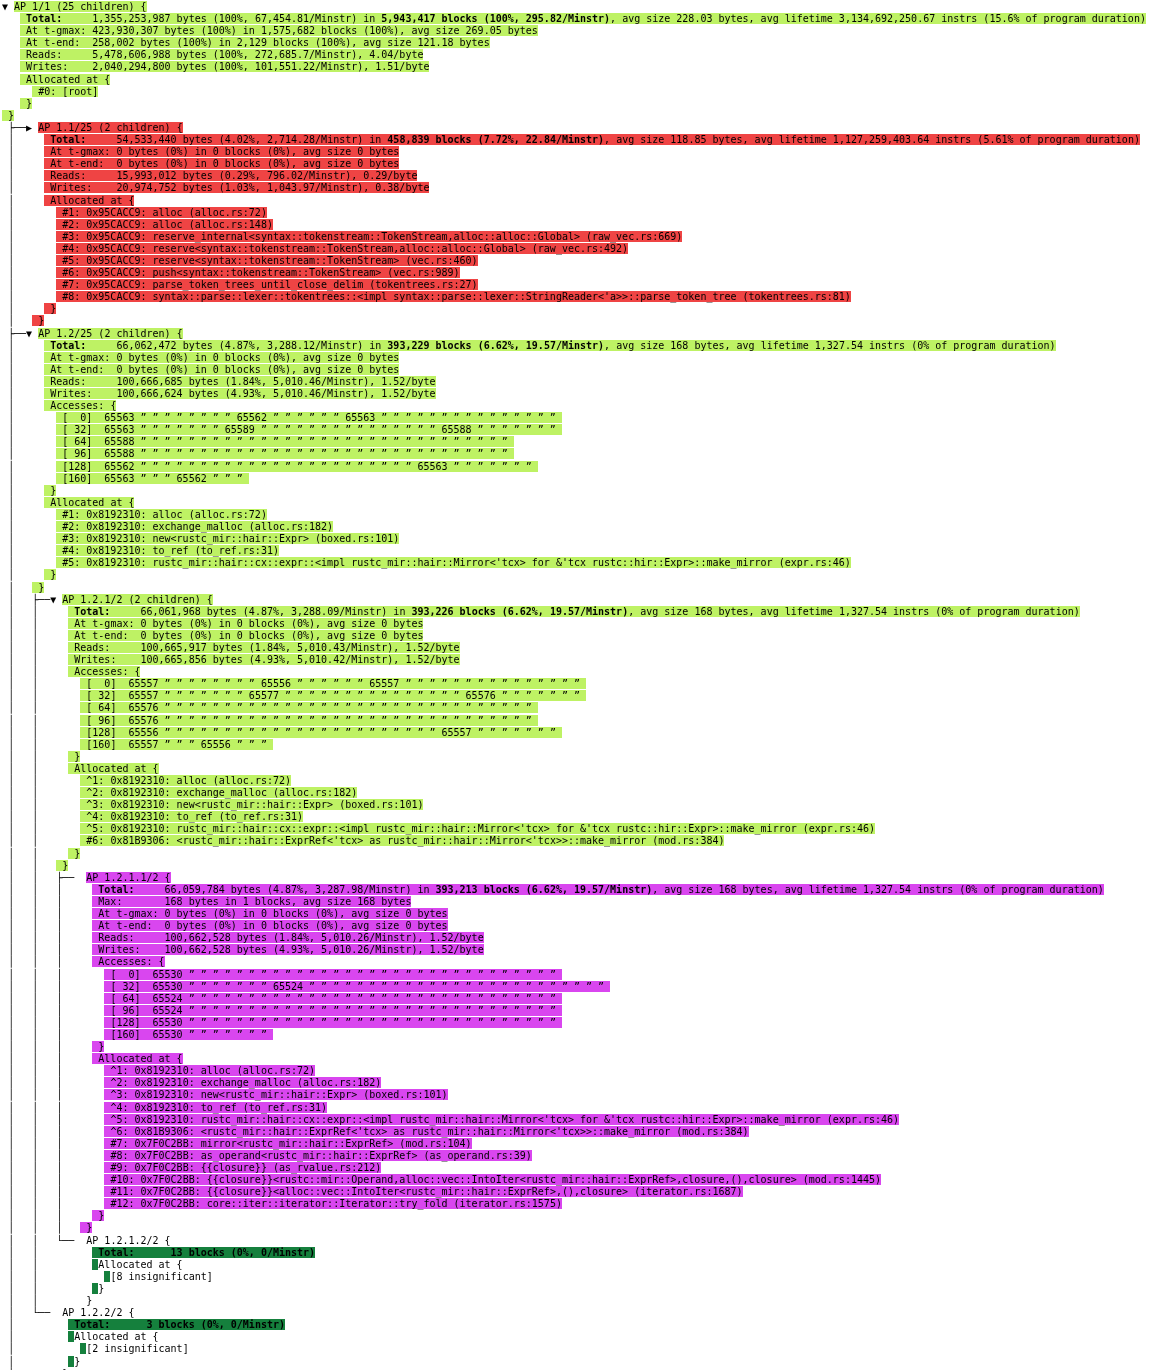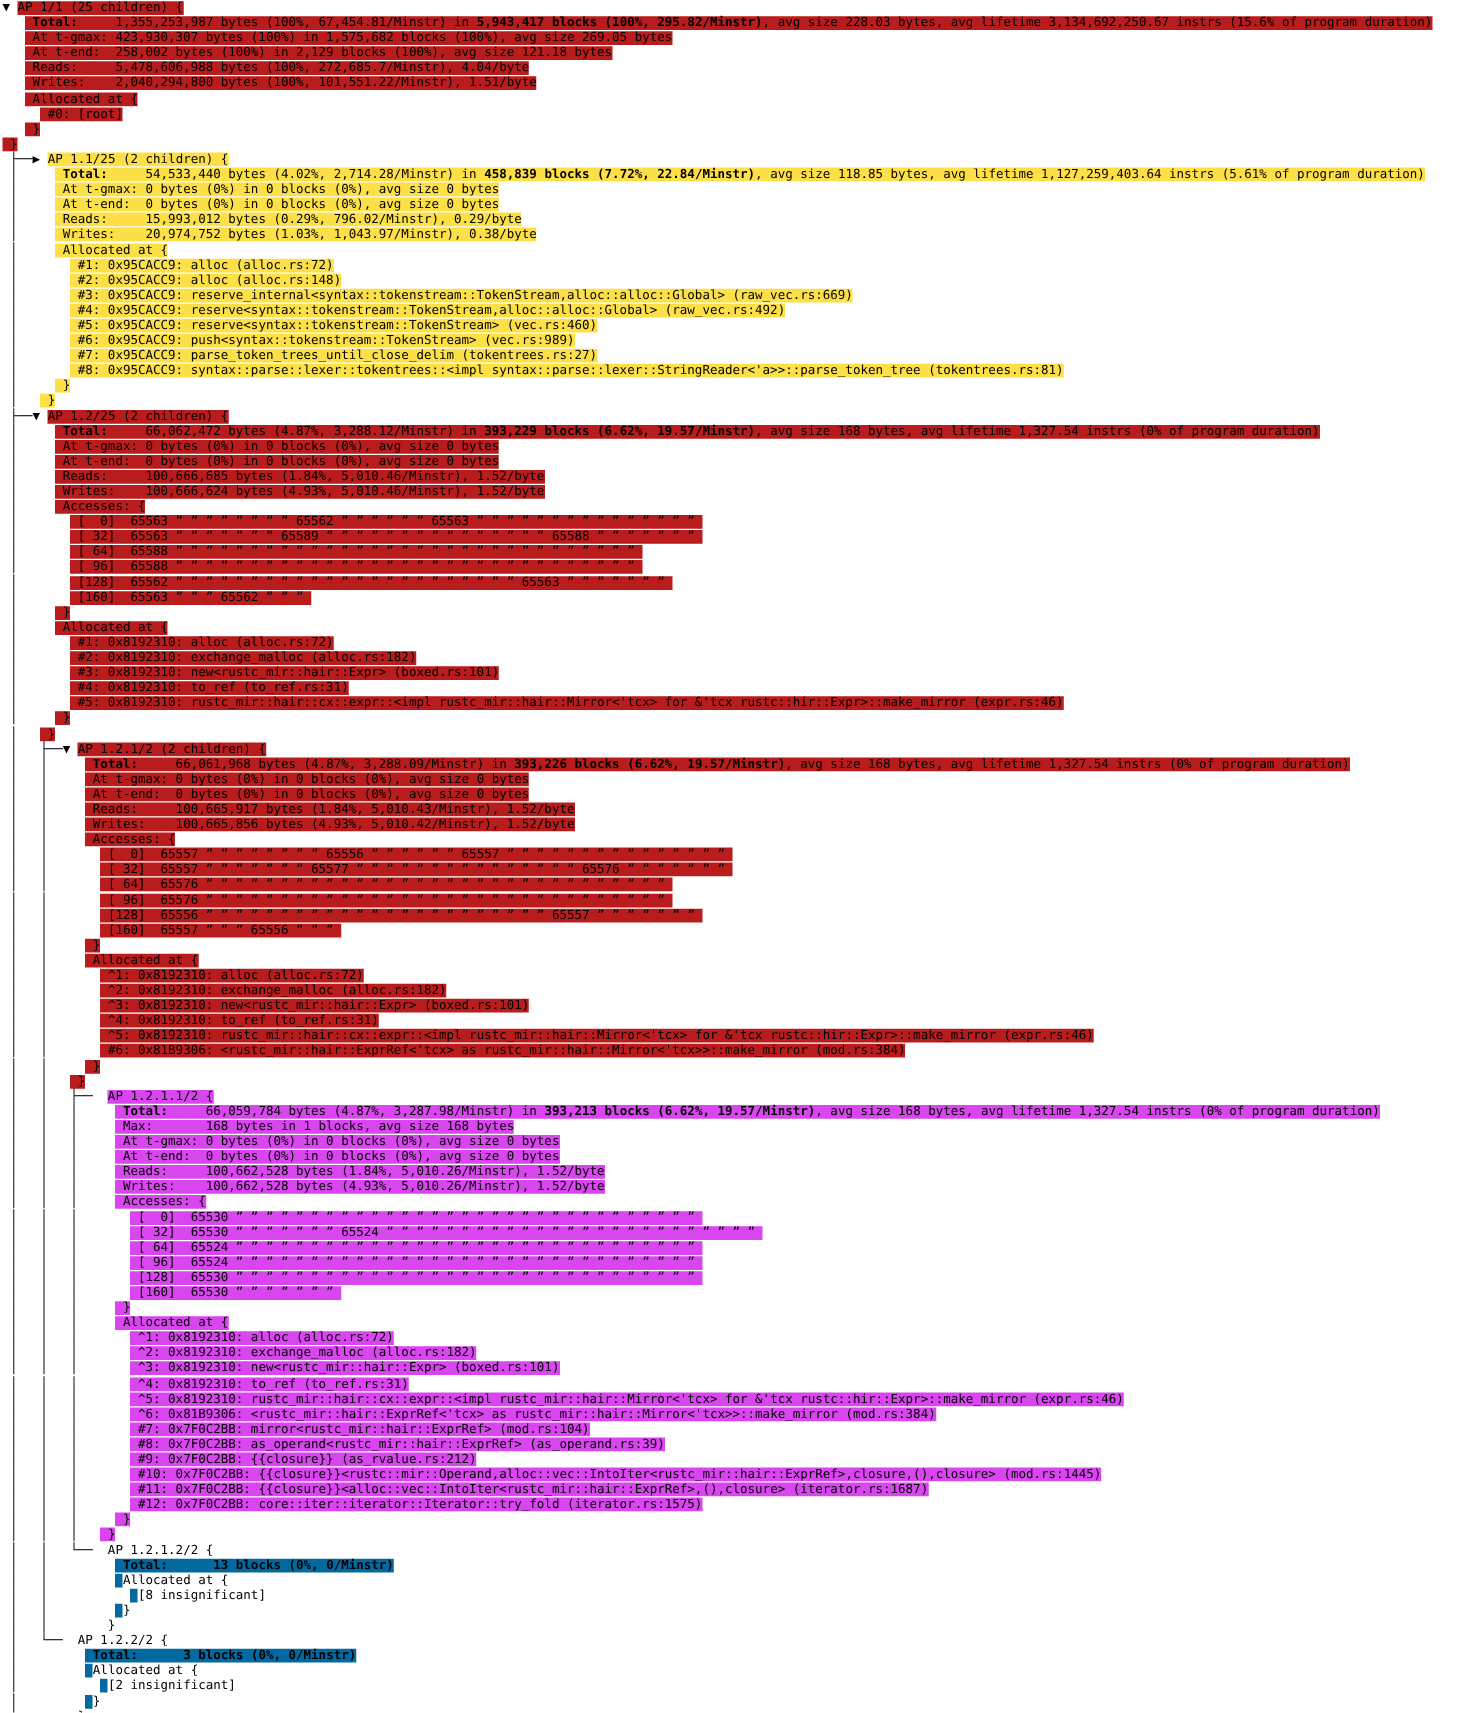--- a/index.html
+++ b/index.html
@@ -7,22 +7,22 @@
   #tree{
     font-family:"DejaVu Sans Mono",monospace;
     font-size:10px;
     line-height:12.1px;
     white-space:pre;
     color:#000;
     padding:1px 0 0 2px;
   }
   .line{height:12.1px;}
   .b{font-weight:bold;}
-  .c-blue{background:#b91c1c;}
-  .c-yellow{background:#fde047;}
+  .c-blue{background:#bef264;}
+  .c-yellow{background:#ef4444;}
   .c-green{background:#d946ef;}
-  .c-pale{background:#0369a1;}
+  .c-pale{background:#15803d;}
   .exp{cursor:pointer;}
 </style>
 </head>
 <body>
 
 <div id="tree"><div class="line"><span class="exp">▼</span> <span class="c-blue"><span>AP 1/1 (25 children) {</span></span></div><div class="line"><span>   </span><span class="c-blue"><span> </span><span class="b">Total:</span><span>     1,355,253,987 bytes (100%, 67,454.81/Minstr) in </span><span class="b">5,943,417 blocks (100%, 295.82/Minstr)</span><span>, avg size 228.03 bytes, avg lifetime 3,134,692,250.67 instrs (15.6% of program duration)</span></span></div><div class="line"><span>   </span><span class="c-blue"><span> At t-gmax: 423,930,307 bytes (100%) in 1,575,682 blocks (100%), avg size 269.05 bytes</span></span></div><div class="line"><span>   </span><span class="c-blue"><span> At t-end:  258,002 bytes (100%) in 2,129 blocks (100%), avg size 121.18 bytes</span></span></div><div class="line"><span>   </span><span class="c-blue"><span> Reads:     5,478,606,988 bytes (100%, 272,685.7/Minstr), 4.04/byte</span></span></div><div class="line"><span>   </span><span class="c-blue"><span> Writes:    2,040,294,800 bytes (100%, 101,551.22/Minstr), 1.51/byte</span></span></div><div class="line"><span>   </span><span class="c-blue"><span> Allocated at {</span></span></div><div class="line"><span>     </span><span class="c-blue"><span> #0: [root]</span></span></div><div class="line"><span>   </span><span class="c-blue"><span> }</span></span></div><div class="line"><span class="c-blue"><span> }</span></span></div><div class="line"><span> ├──</span><span class="exp">▶</span> <span class="c-yellow"><span>AP 1.1/25 (2 children) {</span></span></div><div class="line"><span> │     </span><span class="c-yellow"><span> </span><span class="b">Total:</span><span>     54,533,440 bytes (4.02%, 2,714.28/Minstr) in </span><span class="b">458,839 blocks (7.72%, 22.84/Minstr)</span><span>, avg size 118.85 bytes, avg lifetime 1,127,259,403.64 instrs (5.61% of program duration)</span></span></div><div class="line"><span> │     </span><span class="c-yellow"><span> At t-gmax: 0 bytes (0%) in 0 blocks (0%), avg size 0 bytes</span></span></div><div class="line"><span> │     </span><span class="c-yellow"><span> At t-end:  0 bytes (0%) in 0 blocks (0%), avg size 0 bytes</span></span></div><div class="line"><span> │     </span><span class="c-yellow"><span> Reads:     15,993,012 bytes (0.29%, 796.02/Minstr), 0.29/byte</span></span></div><div class="line"><span> │     </span><span class="c-yellow"><span> Writes:    20,974,752 bytes (1.03%, 1,043.97/Minstr), 0.38/byte</span></span></div><div class="line"><span> │     </span><span class="c-yellow"><span> Allocated at {</span></span></div><div class="line"><span> │       </span><span class="c-yellow"><span> #1: 0x95CACC9: alloc (alloc.rs:72)</span></span></div><div class="line"><span> │       </span><span class="c-yellow"><span> #2: 0x95CACC9: alloc (alloc.rs:148)</span></span></div><div class="line"><span> │       </span><span class="c-yellow"><span> #3: 0x95CACC9: reserve_internal&lt;syntax::tokenstream::TokenStream,alloc::alloc::Global&gt; (raw_vec.rs:669)</span></span></div><div class="line"><span> │       </span><span class="c-yellow"><span> #4: 0x95CACC9: reserve&lt;syntax::tokenstream::TokenStream,alloc::alloc::Global&gt; (raw_vec.rs:492)</span></span></div><div class="line"><span> │       </span><span class="c-yellow"><span> #5: 0x95CACC9: reserve&lt;syntax::tokenstream::TokenStream&gt; (vec.rs:460)</span></span></div><div class="line"><span> │       </span><span class="c-yellow"><span> #6: 0x95CACC9: push&lt;syntax::tokenstream::TokenStream&gt; (vec.rs:989)</span></span></div><div class="line"><span> │       </span><span class="c-yellow"><span> #7: 0x95CACC9: parse_token_trees_until_close_delim (tokentrees.rs:27)</span></span></div><div class="line"><span> │       </span><span class="c-yellow"><span> #8: 0x95CACC9: syntax::parse::lexer::tokentrees::&lt;impl syntax::parse::lexer::StringReader&lt;'a&gt;&gt;::parse_token_tree (tokentrees.rs:81)</span></span></div><div class="line"><span> │     </span><span class="c-yellow"><span> }</span></span></div><div class="line"><span> │   </span><span class="c-yellow"><span> }</span></span></div><div class="line"><span> ├──</span><span class="exp">▼</span> <span class="c-blue"><span>AP 1.2/25 (2 children) {</span></span></div><div class="line"><span> │     </span><span class="c-blue"><span> </span><span class="b">Total:</span><span>     66,062,472 bytes (4.87%, 3,288.12/Minstr) in </span><span class="b">393,229 blocks (6.62%, 19.57/Minstr)</span><span>, avg size 168 bytes, avg lifetime 1,327.54 instrs (0% of program duration)</span></span></div><div class="line"><span> │     </span><span class="c-blue"><span> At t-gmax: 0 bytes (0%) in 0 blocks (0%), avg size 0 bytes</span></span></div><div class="line"><span> │     </span><span class="c-blue"><span> At t-end:  0 bytes (0%) in 0 blocks (0%), avg size 0 bytes</span></span></div><div class="line"><span> │     </span><span class="c-blue"><span> Reads:     100,666,685 bytes (1.84%, 5,010.46/Minstr), 1.52/byte</span></span></div><div class="line"><span> │     </span><span class="c-blue"><span> Writes:    100,666,624 bytes (4.93%, 5,010.46/Minstr), 1.52/byte</span></span></div><div class="line"><span> │     </span><span class="c-blue"><span> Accesses: {</span></span></div><div class="line"><span> │       </span><span class="c-blue"><span> [  0]  65563 ” ” ” ” ” ” ” ” 65562 ” ” ” ” ” ” 65563 ” ” ” ” ” ” ” ” ” ” ” ” ” ” ” </span></span></div><div class="line"><span> │       </span><span class="c-blue"><span> [ 32]  65563 ” ” ” ” ” ” ” 65589 ” ” ” ” ” ” ” ” ” ” ” ” ” ” ” 65588 ” ” ” ” ” ” ” </span></span></div><div class="line"><span> │       </span><span class="c-blue"><span> [ 64]  65588 ” ” ” ” ” ” ” ” ” ” ” ” ” ” ” ” ” ” ” ” ” ” ” ” ” ” ” ” ” ” ” </span></span></div><div class="line"><span> │       </span><span class="c-blue"><span> [ 96]  65588 ” ” ” ” ” ” ” ” ” ” ” ” ” ” ” ” ” ” ” ” ” ” ” ” ” ” ” ” ” ” ” </span></span></div><div class="line"><span> │       </span><span class="c-blue"><span> [128]  65562 ” ” ” ” ” ” ” ” ” ” ” ” ” ” ” ” ” ” ” ” ” ” ” 65563 ” ” ” ” ” ” ” </span></span></div><div class="line"><span> │       </span><span class="c-blue"><span> [160]  65563 ” ” ” 65562 ” ” ” </span></span></div><div class="line"><span> │     </span><span class="c-blue"><span> }</span></span></div><div class="line"><span> │     </span><span class="c-blue"><span> Allocated at {</span></span></div><div class="line"><span> │       </span><span class="c-blue"><span> #1: 0x8192310: alloc (alloc.rs:72)</span></span></div><div class="line"><span> │       </span><span class="c-blue"><span> #2: 0x8192310: exchange_malloc (alloc.rs:182)</span></span></div><div class="line"><span> │       </span><span class="c-blue"><span> #3: 0x8192310: new&lt;rustc_mir::hair::Expr&gt; (boxed.rs:101)</span></span></div><div class="line"><span> │       </span><span class="c-blue"><span> #4: 0x8192310: to_ref (to_ref.rs:31)</span></span></div><div class="line"><span> │       </span><span class="c-blue"><span> #5: 0x8192310: rustc_mir::hair::cx::expr::&lt;impl rustc_mir::hair::Mirror&lt;'tcx&gt; for &amp;'tcx rustc::hir::Expr&gt;::make_mirror (expr.rs:46)</span></span></div><div class="line"><span> │     </span><span class="c-blue"><span> }</span></span></div><div class="line"><span> │   </span><span class="c-blue"><span> }</span></span></div><div class="line"><span> │   ├──</span><span class="exp">▼</span> <span class="c-blue"><span>AP 1.2.1/2 (2 children) {</span></span></div><div class="line"><span> │   │     </span><span class="c-blue"><span> </span><span class="b">Total:</span><span>     66,061,968 bytes (4.87%, 3,288.09/Minstr) in </span><span class="b">393,226 blocks (6.62%, 19.57/Minstr)</span><span>, avg size 168 bytes, avg lifetime 1,327.54 instrs (0% of program duration)</span></span></div><div class="line"><span> │   │     </span><span class="c-blue"><span> At t-gmax: 0 bytes (0%) in 0 blocks (0%), avg size 0 bytes</span></span></div><div class="line"><span> │   │     </span><span class="c-blue"><span> At t-end:  0 bytes (0%) in 0 blocks (0%), avg size 0 bytes</span></span></div><div class="line"><span> │   │     </span><span class="c-blue"><span> Reads:     100,665,917 bytes (1.84%, 5,010.43/Minstr), 1.52/byte</span></span></div><div class="line"><span> │   │     </span><span class="c-blue"><span> Writes:    100,665,856 bytes (4.93%, 5,010.42/Minstr), 1.52/byte</span></span></div><div class="line"><span> │   │     </span><span class="c-blue"><span> Accesses: {</span></span></div><div class="line"><span> │   │       </span><span class="c-blue"><span> [  0]  65557 ” ” ” ” ” ” ” ” 65556 ” ” ” ” ” ” 65557 ” ” ” ” ” ” ” ” ” ” ” ” ” ” ” </span></span></div><div class="line"><span> │   │       </span><span class="c-blue"><span> [ 32]  65557 ” ” ” ” ” ” ” 65577 ” ” ” ” ” ” ” ” ” ” ” ” ” ” ” 65576 ” ” ” ” ” ” ” </span></span></div><div class="line"><span> │   │       </span><span class="c-blue"><span> [ 64]  65576 ” ” ” ” ” ” ” ” ” ” ” ” ” ” ” ” ” ” ” ” ” ” ” ” ” ” ” ” ” ” ” </span></span></div><div class="line"><span> │   │       </span><span class="c-blue"><span> [ 96]  65576 ” ” ” ” ” ” ” ” ” ” ” ” ” ” ” ” ” ” ” ” ” ” ” ” ” ” ” ” ” ” ” </span></span></div><div class="line"><span> │   │       </span><span class="c-blue"><span> [128]  65556 ” ” ” ” ” ” ” ” ” ” ” ” ” ” ” ” ” ” ” ” ” ” ” 65557 ” ” ” ” ” ” ” </span></span></div><div class="line"><span> │   │       </span><span class="c-blue"><span> [160]  65557 ” ” ” 65556 ” ” ” </span></span></div><div class="line"><span> │   │     </span><span class="c-blue"><span> }</span></span></div><div class="line"><span> │   │     </span><span class="c-blue"><span> Allocated at {</span></span></div><div class="line"><span> │   │       </span><span class="c-blue"><span> ^1: 0x8192310: alloc (alloc.rs:72)</span></span></div><div class="line"><span> │   │       </span><span class="c-blue"><span> ^2: 0x8192310: exchange_malloc (alloc.rs:182)</span></span></div><div class="line"><span> │   │       </span><span class="c-blue"><span> ^3: 0x8192310: new&lt;rustc_mir::hair::Expr&gt; (boxed.rs:101)</span></span></div><div class="line"><span> │   │       </span><span class="c-blue"><span> ^4: 0x8192310: to_ref (to_ref.rs:31)</span></span></div><div class="line"><span> │   │       </span><span class="c-blue"><span> ^5: 0x8192310: rustc_mir::hair::cx::expr::&lt;impl rustc_mir::hair::Mirror&lt;'tcx&gt; for &amp;'tcx rustc::hir::Expr&gt;::make_mirror (expr.rs:46)</span></span></div><div class="line"><span> │   │       </span><span class="c-blue"><span> #6: 0x81B9306: &lt;rustc_mir::hair::ExprRef&lt;'tcx&gt; as rustc_mir::hair::Mirror&lt;'tcx&gt;&gt;::make_mirror (mod.rs:384)</span></span></div><div class="line"><span> │   │     </span><span class="c-blue"><span> }</span></span></div><div class="line"><span> │   │   </span><span class="c-blue"><span> }</span></span></div><div class="line"><span> │   │   ├──  </span><span class="c-green"><span>AP 1.2.1.1/2 {</span></span></div><div class="line"><span> │   │   │     </span><span class="c-green"><span> </span><span class="b">Total:</span><span>     66,059,784 bytes (4.87%, 3,287.98/Minstr) in </span><span class="b">393,213 blocks (6.62%, 19.57/Minstr)</span><span>, avg size 168 bytes, avg lifetime 1,327.54 instrs (0% of program duration)</span></span></div><div class="line"><span> │   │   │     </span><span class="c-green"><span> Max:       168 bytes in 1 blocks, avg size 168 bytes</span></span></div><div class="line"><span> │   │   │     </span><span class="c-green"><span> At t-gmax: 0 bytes (0%) in 0 blocks (0%), avg size 0 bytes</span></span></div><div class="line"><span> │   │   │     </span><span class="c-green"><span> At t-end:  0 bytes (0%) in 0 blocks (0%), avg size 0 bytes</span></span></div><div class="line"><span> │   │   │     </span><span class="c-green"><span> Reads:     100,662,528 bytes (1.84%, 5,010.26/Minstr), 1.52/byte</span></span></div><div class="line"><span> │   │   │     </span><span class="c-green"><span> Writes:    100,662,528 bytes (4.93%, 5,010.26/Minstr), 1.52/byte</span></span></div><div class="line"><span> │   │   │     </span><span class="c-green"><span> Accesses: {</span></span></div><div class="line"><span> │   │   │       </span><span class="c-green"><span> [  0]  65530 ” ” ” ” ” ” ” ” ” ” ” ” ” ” ” ” ” ” ” ” ” ” ” ” ” ” ” ” ” ” ” </span></span></div><div class="line"><span> │   │   │       </span><span class="c-green"><span> [ 32]  65530 ” ” ” ” ” ” ” 65524 ” ” ” ” ” ” ” ” ” ” ” ” ” ” ” ” ” ” ” ” ” ” ” ” ” </span></span></div><div class="line"><span> │   │   │       </span><span class="c-green"><span> [ 64]  65524 ” ” ” ” ” ” ” ” ” ” ” ” ” ” ” ” ” ” ” ” ” ” ” ” ” ” ” ” ” ” ” </span></span></div><div class="line"><span> │   │   │       </span><span class="c-green"><span> [ 96]  65524 ” ” ” ” ” ” ” ” ” ” ” ” ” ” ” ” ” ” ” ” ” ” ” ” ” ” ” ” ” ” ” </span></span></div><div class="line"><span> │   │   │       </span><span class="c-green"><span> [128]  65530 ” ” ” ” ” ” ” ” ” ” ” ” ” ” ” ” ” ” ” ” ” ” ” ” ” ” ” ” ” ” ” </span></span></div><div class="line"><span> │   │   │       </span><span class="c-green"><span> [160]  65530 ” ” ” ” ” ” ” </span></span></div><div class="line"><span> │   │   │     </span><span class="c-green"><span> }</span></span></div><div class="line"><span> │   │   │     </span><span class="c-green"><span> Allocated at {</span></span></div><div class="line"><span> │   │   │       </span><span class="c-green"><span> ^1: 0x8192310: alloc (alloc.rs:72)</span></span></div><div class="line"><span> │   │   │       </span><span class="c-green"><span> ^2: 0x8192310: exchange_malloc (alloc.rs:182)</span></span></div><div class="line"><span> │   │   │       </span><span class="c-green"><span> ^3: 0x8192310: new&lt;rustc_mir::hair::Expr&gt; (boxed.rs:101)</span></span></div><div class="line"><span> │   │   │       </span><span class="c-green"><span> ^4: 0x8192310: to_ref (to_ref.rs:31)</span></span></div><div class="line"><span> │   │   │       </span><span class="c-green"><span> ^5: 0x8192310: rustc_mir::hair::cx::expr::&lt;impl rustc_mir::hair::Mirror&lt;'tcx&gt; for &amp;'tcx rustc::hir::Expr&gt;::make_mirror (expr.rs:46)</span></span></div><div class="line"><span> │   │   │       </span><span class="c-green"><span> ^6: 0x81B9306: &lt;rustc_mir::hair::ExprRef&lt;'tcx&gt; as rustc_mir::hair::Mirror&lt;'tcx&gt;&gt;::make_mirror (mod.rs:384)</span></span></div><div class="line"><span> │   │   │       </span><span class="c-green"><span> #7: 0x7F0C2BB: mirror&lt;rustc_mir::hair::ExprRef&gt; (mod.rs:104)</span></span></div><div class="line"><span> │   │   │       </span><span class="c-green"><span> #8: 0x7F0C2BB: as_operand&lt;rustc_mir::hair::ExprRef&gt; (as_operand.rs:39)</span></span></div><div class="line"><span> │   │   │       </span><span class="c-green"><span> #9: 0x7F0C2BB: {{closure}} (as_rvalue.rs:212)</span></span></div><div class="line"><span> │   │   │       </span><span class="c-green"><span> #10: 0x7F0C2BB: {{closure}}&lt;rustc::mir::Operand,alloc::vec::IntoIter&lt;rustc_mir::hair::ExprRef&gt;,closure,(),closure&gt; (mod.rs:1445)</span></span></div><div class="line"><span> │   │   │       </span><span class="c-green"><span> #11: 0x7F0C2BB: {{closure}}&lt;alloc::vec::IntoIter&lt;rustc_mir::hair::ExprRef&gt;,(),closure&gt; (iterator.rs:1687)</span></span></div><div class="line"><span> │   │   │       </span><span class="c-green"><span> #12: 0x7F0C2BB: core::iter::iterator::Iterator::try_fold (iterator.rs:1575)</span></span></div><div class="line"><span> │   │   │     </span><span class="c-green"><span> }</span></span></div><div class="line"><span> │   │   │   </span><span class="c-green"><span> }</span></span></div><div class="line"><span> │   │   └──  </span><span>AP 1.2.1.2/2 {</span></div><div class="line"><span> │   │         </span><span class="c-pale"><span> </span><span class="b">Total:</span><span>      </span><span class="b">13 blocks (0%, 0/Minstr)</span></span></div><div class="line"><span> │   │         </span><span class="c-pale"><span> </span></span><span>Allocated at {</span></div><div class="line"><span> │   │           </span><span class="c-pale"><span> </span></span><span>[8 insignificant]</span></div><div class="line"><span> │   │         </span><span class="c-pale"><span> </span></span><span>}</span></div><div class="line"><span> │   │        </span><span>}</span></div><div class="line"><span> │   └──  </span><span>AP 1.2.2/2 {</span></div><div class="line"><span> │         </span><span class="c-pale"><span> </span><span class="b">Total:</span><span>      </span><span class="b">3 blocks (0%, 0/Minstr)</span></span></div><div class="line"><span> │         </span><span class="c-pale"><span> </span></span><span>Allocated at {</span></div><div class="line"><span> │           </span><span class="c-pale"><span> </span></span><span>[2 insignificant]</span></div><div class="line"><span> │         </span><span class="c-pale"><span> </span></span><span>}</span></div><div class="line"><span> │        </span><span>}</span></div></div>
 
 </body></html>

